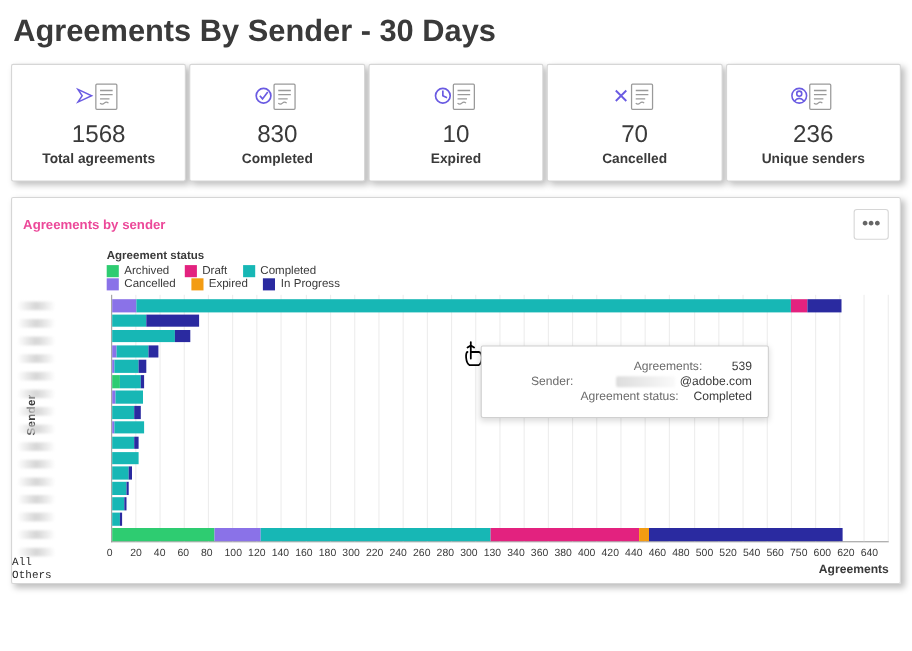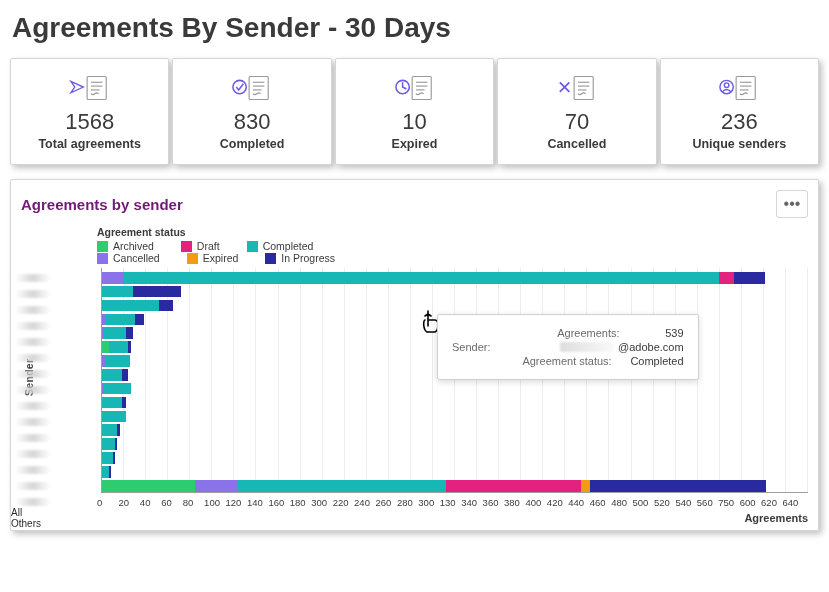--- a/index.html
+++ b/index.html
@@ -18,52 +18,52 @@
   padding: 10px 6px 12px 6px; text-align: center; background: #fff;
   display:flex; flex-direction:column; align-items:center;
 }
 .kpi-icon { width:42px; height:30px; margin: 4px 0 6px; display:flex; align-items:center; justify-content:center; }
 .kpi-icon svg { width:42px; height:30px; }
 .kpi-value { font-size: 22px; font-weight: 400; color: #3a3a3a; }
 .kpi-label { font-size: 12.5px; font-weight: 600; color: #3a3a3a; margin-top: 2px; line-height:1.2; }
 
 .chart-card { border:1px solid #d6d6d6; border-radius:2px; padding:10px 10px 6px 10px; position:relative; }
 .chart-head { display:flex; justify-content:space-between; align-items:center; }
-.chart-title { font-size: 15px; font-weight:700; color:#701a75; }
+.chart-title { font-size: 12px; font-weight:700; color:#ec4899; }
 .menu-btn { width:32px; height:28px; border:1px solid #d6d6d6; border-radius:3px; background:#fff; display:flex; align-items:center; justify-content:center; font-size:16px; color:#666; cursor:pointer; }
 
 .legend { margin: 8px 0 4px 76px; font-size:10.5px; color:#3a3a3a; }
 .legend-title { font-weight:700; font-size:10.5px; margin-bottom:2px; }
-.legend-row { display:flex; gap:27px; align-items:center; }
+.legend-row { display:flex; gap:14px; align-items:center; }
 .legend-item { display:flex; align-items:center; gap:5px; }
 .sw { width:11px; height:11px; display:inline-block; }
 
 .plot-wrap { position:relative; margin-left: 36px; margin-top:4px; }
 .axis-y-title { position:absolute; left:-28px; top:50%; transform: rotate(-90deg) translate(0,-50%); transform-origin:left top; font-size:10.5px; font-weight:700; color:#3a3a3a; letter-spacing:0.3px; }
 .plot-area { position:relative; margin-left: 44px; height:225px; border-left:1px solid #9e9e9e; border-bottom:1px solid #9e9e9e; }
 .gridlines { position:absolute; inset:0; display:flex; }
 .gridlines div { flex:1; border-right:1px solid #ededed; height:100%; }
 .bars { position:absolute; left:0; top:4px; right:0; bottom:0; display:flex; flex-direction:column; justify-content:space-between; }
 .bar-row { height:11.5px; display:flex; align-items:stretch; }
 .bar-row.last { height:12px; }
 .seg { height:100%; }
 .row-label-col { position:absolute; left:-46px; top:4px; bottom:0; width:44px; display:flex; flex-direction:column; justify-content:space-between; }
-.row-label { height:11.5px; display:flex; align-items:center; justify-content:center; }
+.row-label { height:11.5px; display:flex; align-items:center; justify-content:center;font-family:Liberation Mono, monospace; }
 .row-label.last { height:12px; }
 .row-label .blur { width:34px; height:8px; background: radial-gradient(circle, rgba(210,210,210,0.95), rgba(255,255,255,0.1)); border-radius:3px; filter: blur(1.2px); }
 .row-label .txt { font-size:10px; color:#2c2c2c; padding-right:3px; }
 
 .x-ticks { display:flex; margin-left:44px; font-size:9.5px; color:#3a3a3a; margin-top:4px; }
 .x-ticks span { flex:1; text-align:left; transform:translateX(-4px); }
 .x-axis-title { text-align:right; font-size:11px; font-weight:700; color:#3a3a3a; margin-top:4px; margin-left:44px; }
 
 .tooltip { position:absolute; background:#fff; border:1px solid #d0d0d0; box-shadow:0 2px 6px rgba(0,0,0,0.15);
   padding:10px 14px; font-size:11px; color:#6b6b6b; border-radius:2px; top:46px; left:335px; }
 .tooltip .trow { display:flex; justify-content:flex-end; gap:8px; margin:2px 0; }
-.tooltip .trow .k { text-align:left; min-width:100px; }
+.tooltip .trow .k { text-align:center; min-width:100px; }
 .tooltip .trow .v { color:#3a3a3a; display:flex; align-items:center; gap:4px; }
 .sender-blur { width:54px; height:10px; background: linear-gradient(90deg,#ddd,#fafafa); filter:blur(1px); border-radius:2px; display:inline-block; }
 
 .cursor { position:absolute; top:40px; left:318px; font-size:22px; pointer-events:none; }
 .cursor svg { width:24px; height:28px; }
 
 .shadow { box-shadow: 3px 3px 6px rgba(0,0,0,0.25); }
 </style>
 </head>
 <body>

